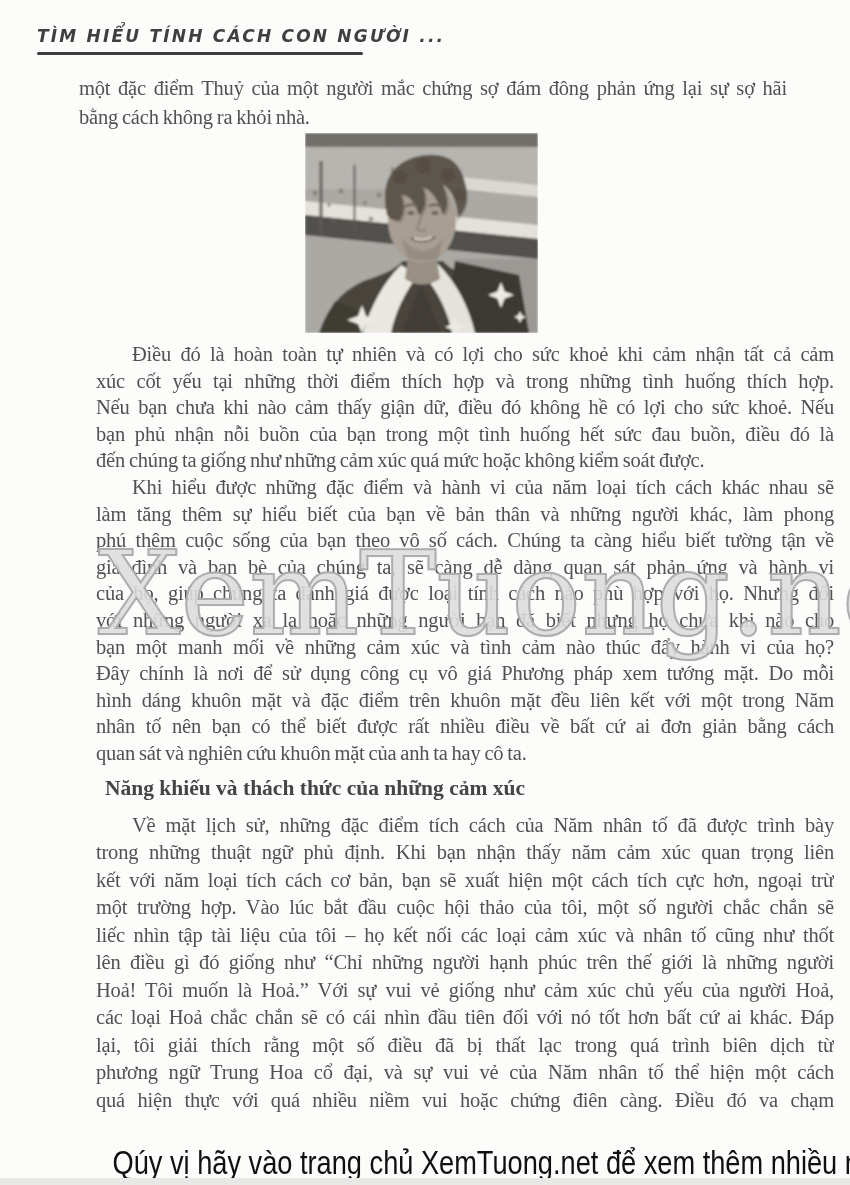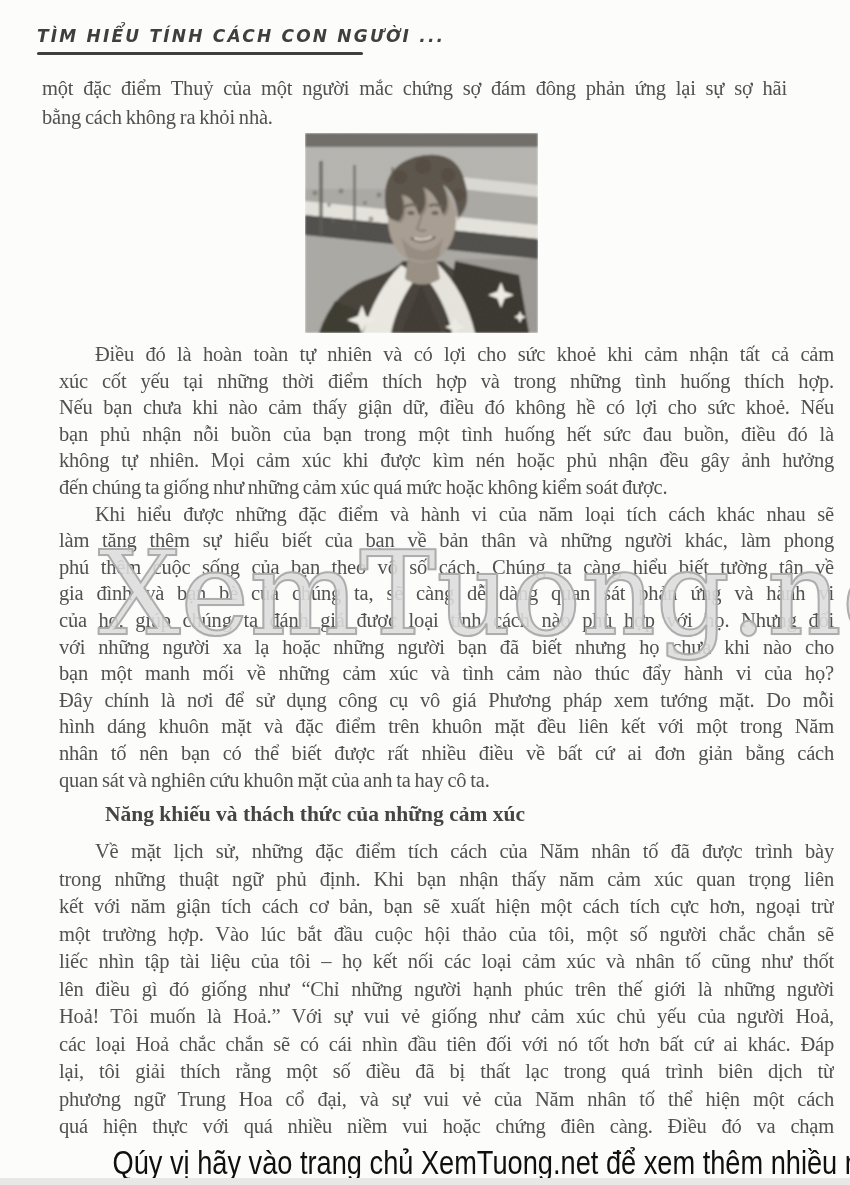--- a/index.html
+++ b/index.html
@@ -36,21 +36,21 @@
 
   .tline {
     text-align:justify;
     text-align-last:justify;
     height:26.6px; line-height:26.6px;
     font-size:20.5px;
     letter-spacing:-0.2px; word-spacing:-1px;
     overflow:hidden;
     white-space:nowrap; 
   }
-  .tline { white-space:normal; }
+  .tline { white-space:normal;margin-left:37px; }
   .tline.free { text-align-last:left;font-family:Liberation Serif, serif; }
   .tline.indent { text-indent:36px; }
   .intro-block .tline { height:28.5px; line-height:28.5px; }
   .para-after .tline { height:27.5px; line-height:27.5px; }
 
   .section-heading {
     margin:8px 0 11px 46px;
     font-size:21.5px; line-height:26px;
     font-weight:bold;
     color: var(--heading-text, #454545);
@@ -176,41 +176,40 @@
       <rect width="233" height="200" filter="url(#grain)" opacity="0.16"></rect>
     </svg>
   </div>
 
   <div class="body-flow">
     <div class="flow-para">
         <div class="tline indent">Điều đó là hoàn toàn tự nhiên và có lợi cho sức khoẻ khi cảm nhận tất cả cảm</div>
         <div class="tline">xúc cốt yếu tại những thời điểm thích hợp và trong những tình huống thích hợp.</div>
         <div class="tline">Nếu bạn chưa khi nào cảm thấy giận dữ, điều đó không hề có lợi cho sức khoẻ. Nếu</div>
         <div class="tline">bạn phủ nhận nỗi buồn của bạn trong một tình huống hết sức đau buồn, điều đó là</div>
-        <div class="tline">không tự nhiên. Mọi cảm xúc khi được kìm nén hoặc phủ nhận đều gây ảnh hưởng</div>
         <div class="tline free">đến chúng ta giống như những cảm xúc quá mức hoặc không kiểm soát được.</div>
       </div>
     <div class="flow-para">
         <div class="tline indent">Khi hiểu được những đặc điểm và hành vi của năm loại tích cách khác nhau sẽ</div>
         <div class="tline">làm tăng thêm sự hiểu biết của bạn về bản thân và những người khác, làm phong</div>
         <div class="tline">phú thêm cuộc sống của bạn theo vô số cách. Chúng ta càng hiểu biết tường tận về</div>
         <div class="tline">gia đình và bạn bè của chúng ta, sẽ càng dễ dàng quan sát phản ứng và hành vi</div>
         <div class="tline">của họ, giúp chúng ta đánh giá được loại tính cách nào phù hợp với họ. Nhưng đối</div>
         <div class="tline">với những người xa lạ hoặc những người bạn đã biết nhưng họ chưa khi nào cho</div>
         <div class="tline">bạn một manh mối về những cảm xúc và tình cảm nào thúc đẩy hành vi của họ?</div>
         <div class="tline">Đây chính là nơi để sử dụng công cụ vô giá Phương pháp xem tướng mặt. Do mỗi</div>
         <div class="tline">hình dáng khuôn mặt và đặc điểm trên khuôn mặt đều liên kết với một trong Năm</div>
         <div class="tline">nhân tố nên bạn có thể biết được rất nhiều điều về bất cứ ai đơn giản bằng cách</div>
         <div class="tline free">quan sát và nghiên cứu khuôn mặt của anh ta hay cô ta.</div>
       </div>
     <div class="section-heading">Năng khiếu và thách thức của những cảm xúc</div>
     <div class="flow-para para-after">
         <div class="tline indent">Về mặt lịch sử, những đặc điểm tích cách của Năm nhân tố đã được trình bày</div>
         <div class="tline">trong những thuật ngữ phủ định. Khi bạn nhận thấy năm cảm xúc quan trọng liên</div>
-        <div class="tline">kết với năm giận tích cách cơ bản, bạn sẽ xuất hiện một cách tích cực hơn, ngoại trừ</div>
+        <div class="tline">kết với năm loại tích cách cơ bản, bạn sẽ xuất hiện một cách tích cực hơn, ngoại trừ</div>
         <div class="tline">một trường hợp. Vào lúc bắt đầu cuộc hội thảo của tôi, một số người chắc chắn sẽ</div>
         <div class="tline">liếc nhìn tập tài liệu của tôi – họ kết nối các loại cảm xúc và nhân tố cũng như thốt</div>
         <div class="tline">lên điều gì đó giống như “Chỉ những người hạnh phúc trên thế giới là những người</div>
         <div class="tline">Hoả! Tôi muốn là Hoả.” Với sự vui vẻ giống như cảm xúc chủ yếu của người Hoả,</div>
         <div class="tline">các loại Hoả chắc chắn sẽ có cái nhìn đầu tiên đối với nó tốt hơn bất cứ ai khác. Đáp</div>
         <div class="tline">lại, tôi giải thích rằng một số điều đã bị thất lạc trong quá trình biên dịch từ</div>
         <div class="tline">phương ngữ Trung Hoa cổ đại, và sự vui vẻ của Năm nhân tố thể hiện một cách</div>
         <div class="tline">quá hiện thực với quá nhiều niềm vui hoặc chứng điên càng. Điều đó va chạm</div>
       </div>
   </div>

